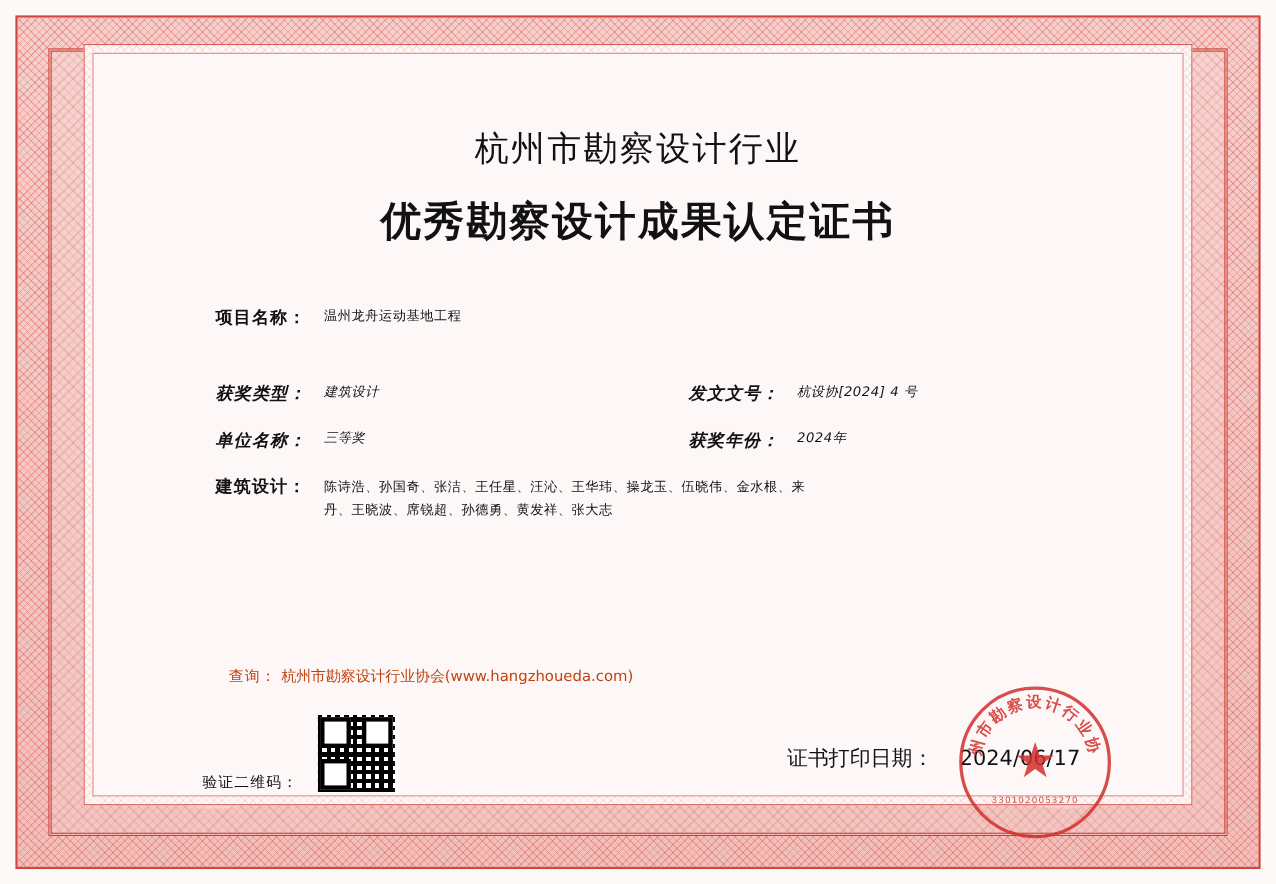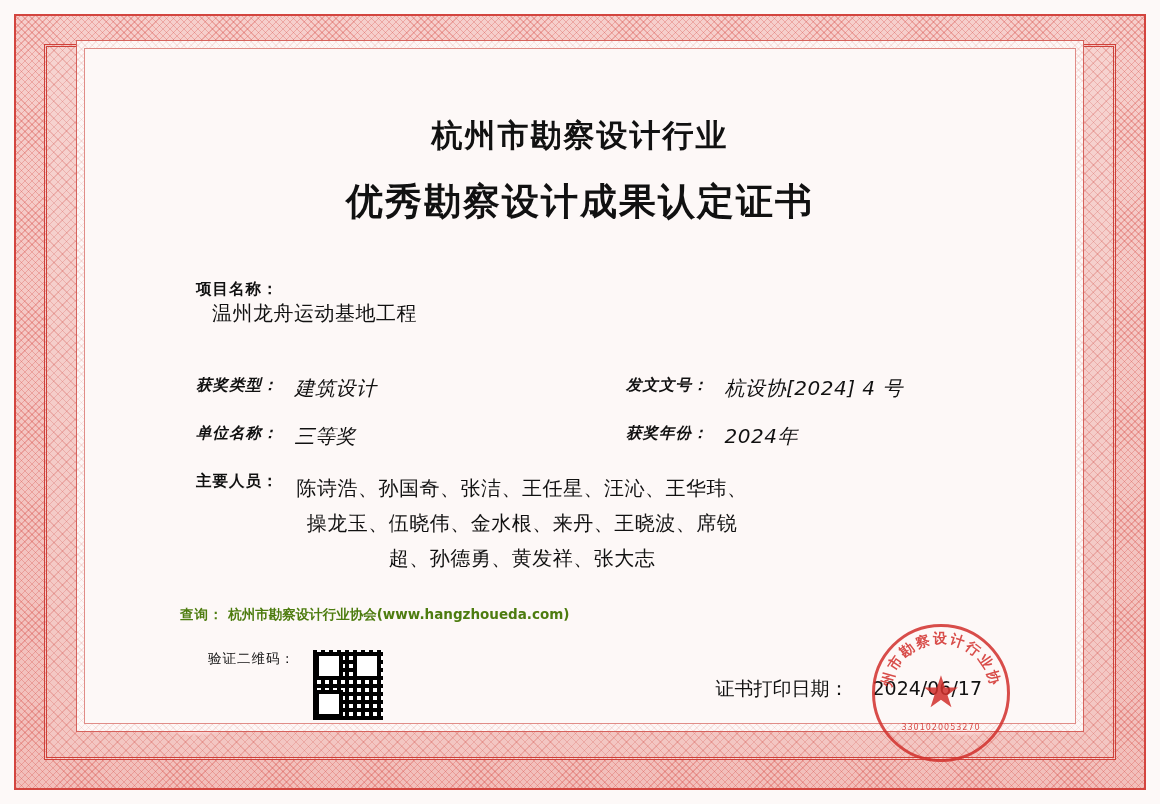--- a/index.html
+++ b/index.html
@@ -98,64 +98,64 @@
     border-radius:50%;
     background:radial-gradient(circle at 40% 40%, #f58d8d, #f9bdbd 70%, rgba(249,189,189,0) 100%);
   }
   
   .content{
     position:absolute;left:100px;top:120px;right:100px;bottom:90px;
   }
   .title{
     text-align:center;
     font-size:31px;
-    font-weight:bold;
+    font-weight:normal;
     color:#111;
     letter-spacing:2px;
     line-height:1.0;
   }
   .title2{
     text-align:center;
     font-size:37px;
     font-weight:bold;
     color:#111;
     letter-spacing:2px;
     margin-top:26px;
   }
   .fields{margin-top:52px;padding-left:96px;}
-  .row{display:flex;align-items:flex-start;margin-bottom:24px;flex-direction:column;}
+  .row{display:flex;align-items:flex-start;margin-bottom:24px;}
   .lbl{
     font-size:15.5px;font-weight:bold;color:#111;white-space:nowrap;
     letter-spacing:1px;
   }
   .val{
-    font-size:20px;color:#111;margin-left:16px;letter-spacing:.5px;
+    font-size:12px;color:#111;margin-left:16px;letter-spacing:.5px;
   }
   .two-col{
     margin-top:48px;padding-left:96px;position:relative;
   }
   .tc-row{display:flex;align-items:flex-start;margin-bottom:21px;font-style:italic;}
   .tc-left{width:430px;display:flex;}
   .tc-right{display:flex;}
   .tc-right .lbl{margin-left:0;}
   .people{
     display:flex;align-items:flex-start;
   }
   .people .val{
-    line-height:1.75;max-width:455px;text-align:center;
+    line-height:1.75;max-width:455px;
   }
   .footer{
     position:absolute;left:0;right:0;bottom:-6px;
   }
   .query{
-    font-size:13.5px;color:#4d7c0f;margin-left:80px;font-weight:bold;
+    font-size:13.5px;color:#c2410c;margin-left:108px;
   }
   .query .q-lbl{letter-spacing:1px;}
   .qr-row{
-    display:flex;align-items:flex-start;margin-left:108px;margin-top:26px;
+    display:flex;align-items:flex-end;margin-left:84px;margin-top:26px;
   }
   .qr-lbl{font-size:13.5px;color:#111;letter-spacing:1px;}
   .qr{
     width:70px;height:70px;margin-left:18px;
     background:
       repeating-linear-gradient(90deg,#000 0 4px,#fff 4px 8px),
       repeating-linear-gradient(0deg,#000 0 4px,#fff 4px 8px);
     background-blend-mode:multiply;
     position:relative;
   }
@@ -253,21 +253,21 @@
           <div class="lbl">单位名称：</div>
           <div class="val">三等奖</div>
         </div>
         <div class="tc-right">
           <div class="lbl">获奖年份：</div>
           <div class="val">2024年</div>
         </div>
       </div>
 
       <div class="people">
-        <div class="lbl">主要人员：</div>
+        <div class="lbl">建筑设计：</div>
         <div class="val">陈诗浩、孙国奇、张洁、王任星、汪沁、王华玮、操龙玉、伍晓伟、金水根、来丹、王晓波、席锐超、孙德勇、黄发祥、张大志</div>
       </div>
     </div>
 
     <div class="footer">
       <div class="query">
         <span class="q-lbl">查询：</span>
         <span>杭州市勘察设计行业协会(www.hangzhoueda.com)</span>
       </div>
 

